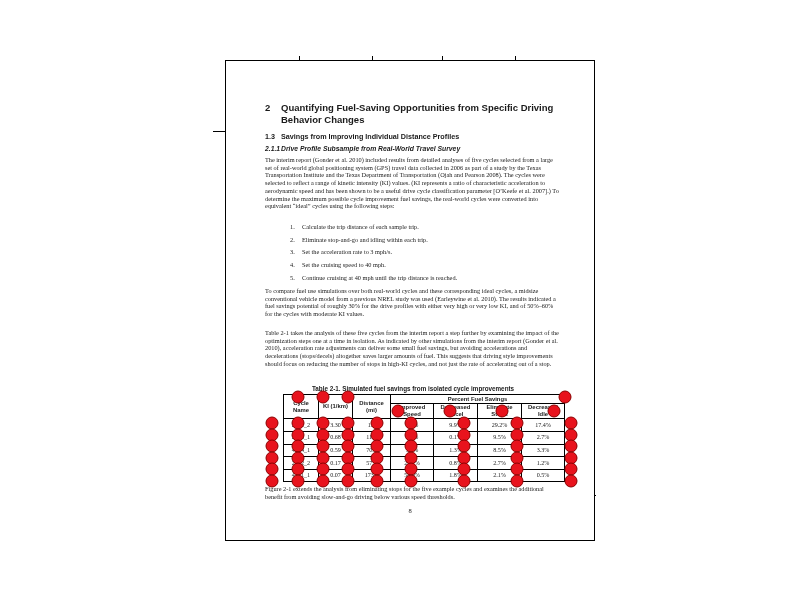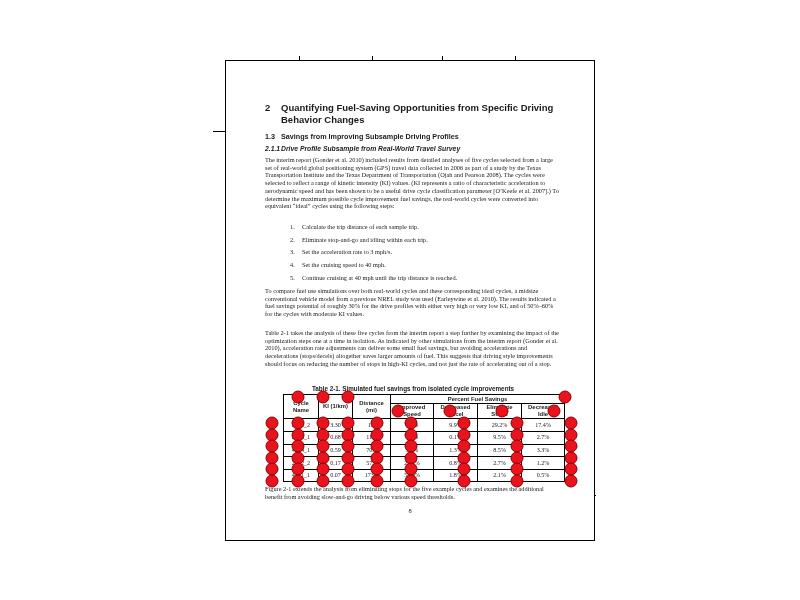--- a/index.html
+++ b/index.html
@@ -58,21 +58,21 @@
   <div class="tick" style="left:543px;top:533px;width:1px;height:8px;"></div>
   <div class="tick" style="left:588px;top:533px;width:1px;height:8px;"></div>
 
   <div class="page">
 
     <div class="abs h1">
       <span class="num">2</span><span class="txt">Quantifying Fuel-Saving Opportunities from Specific Driving Behavior Changes</span>
     </div>
 
     <div class="abs h2">
-      <span class="num">1.3</span><span>Savings from Improving Subsample Driving Profiles</span>
+      <span class="num">1.3</span><span>Savings from Improving Individual Distance Profiles</span>
     </div>
 
     <div class="abs h3">
       <span class="num">2.1.1</span><span>Drive Profile Subsample from Real-World Travel Survey</span>
     </div>
 
     <div class="abs para p1">The interim report (Gonder et al. 2010) included results from detailed analyses of five cycles selected from a large set of real-world global positioning system (GPS) travel data collected in 2006 as part of a study by the Texas Transportation Institute and the Texas Department of Transportation (Ojah and Pearson 2008). The cycles were selected to reflect a range of kinetic intensity (KI) values. (KI represents a ratio of characteristic acceleration to aerodynamic speed and has been shown to be a useful drive cycle classification parameter [O’Keefe et al. 2007].) To determine the maximum possible cycle improvement fuel savings, the real-world cycles were converted into equivalent “ideal” cycles using the following steps:</div>
 
     <div class="abs list">
       <div class="li"><span class="n">1.</span><span>Calculate the trip distance of each sample trip.</span></div>

